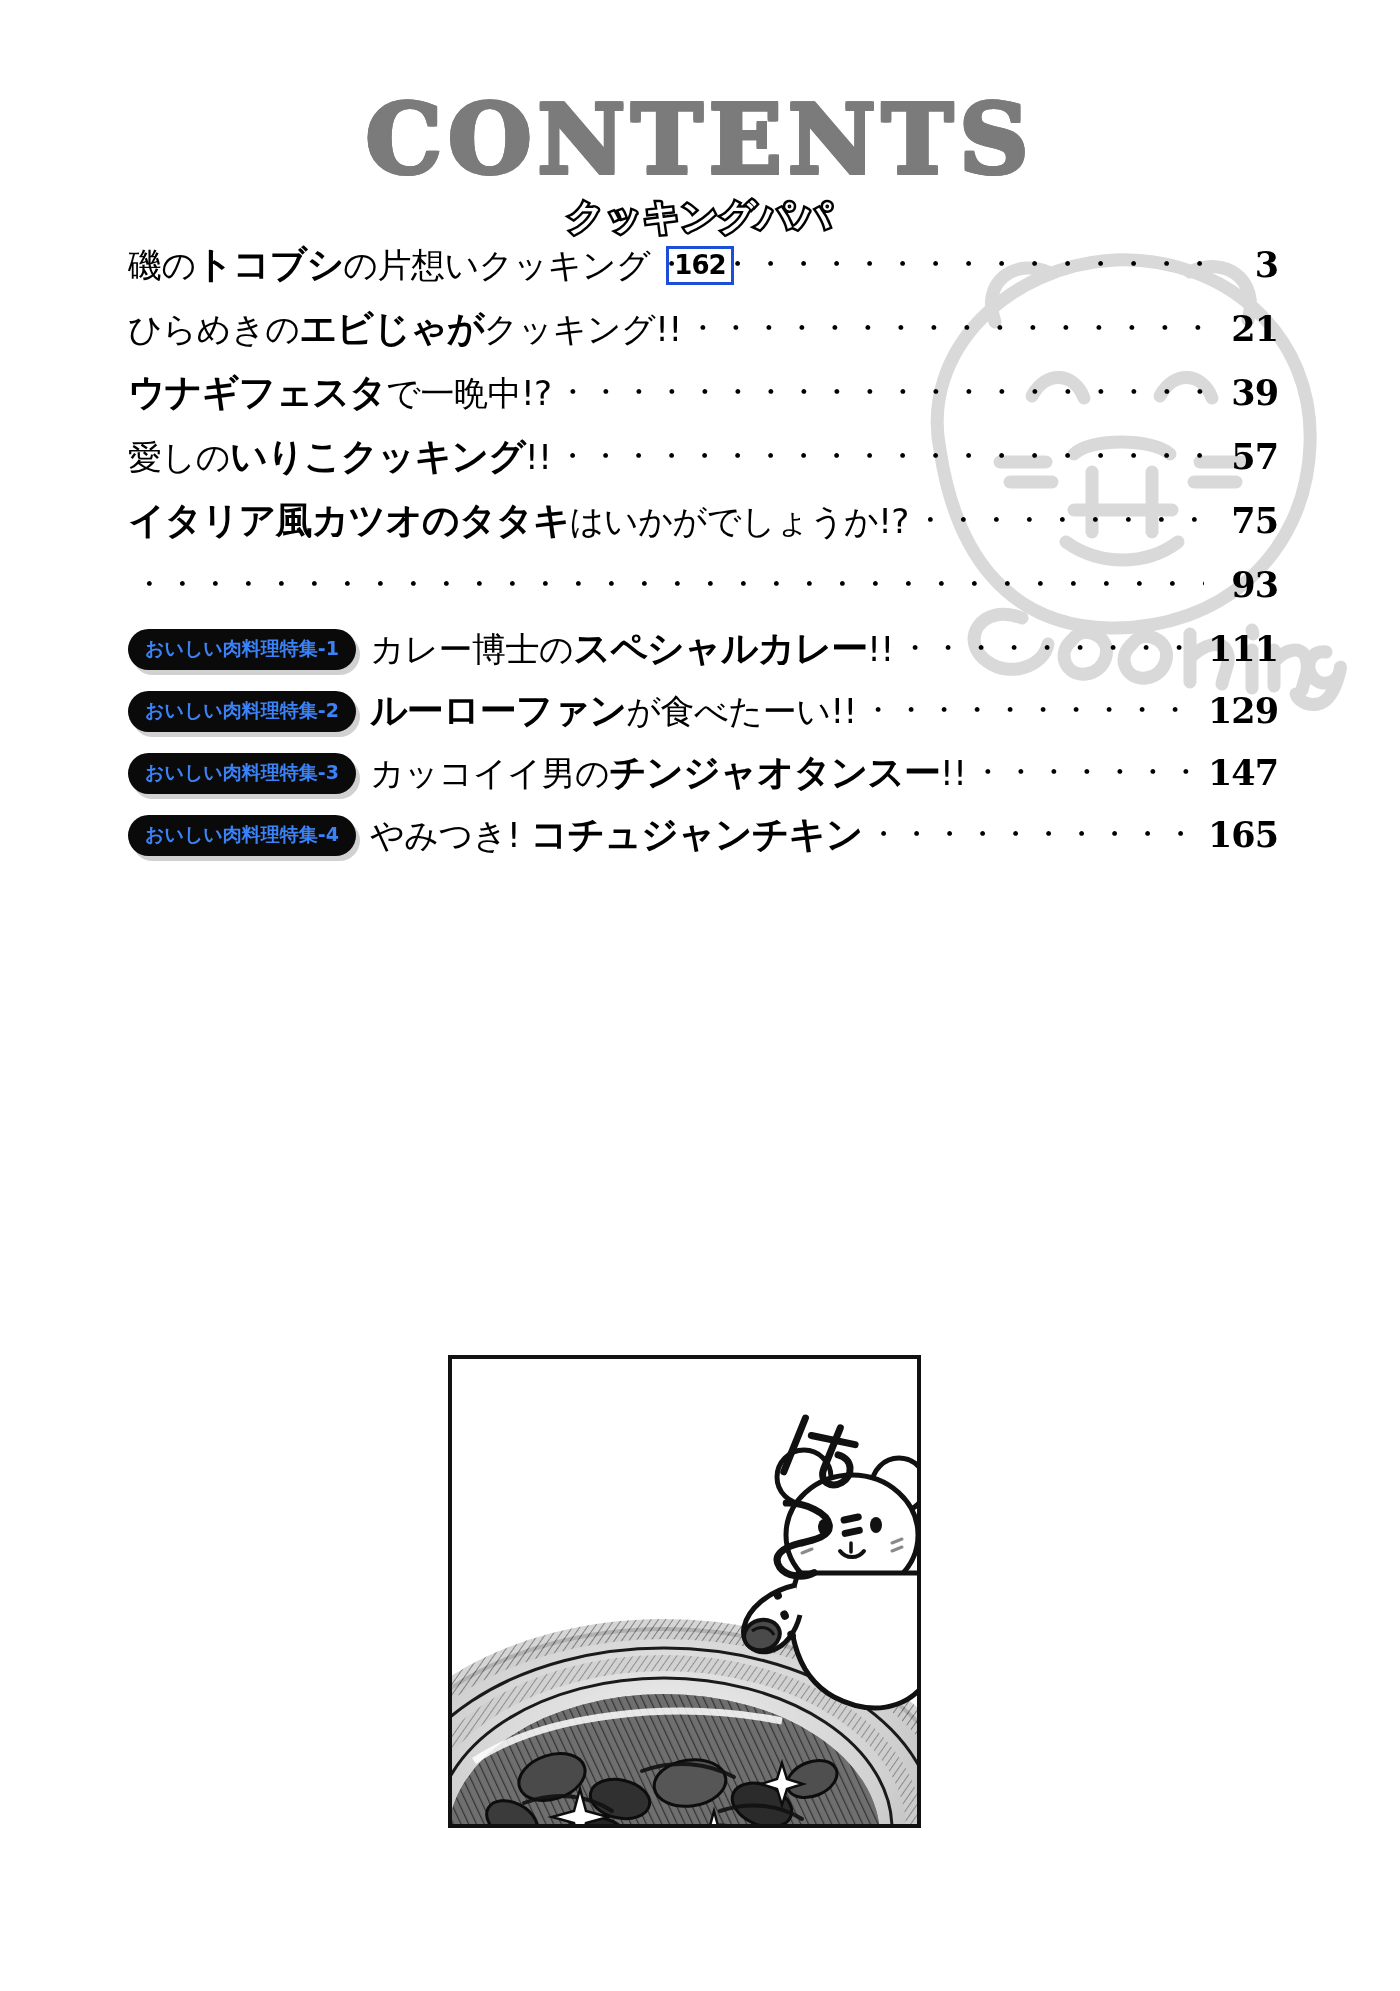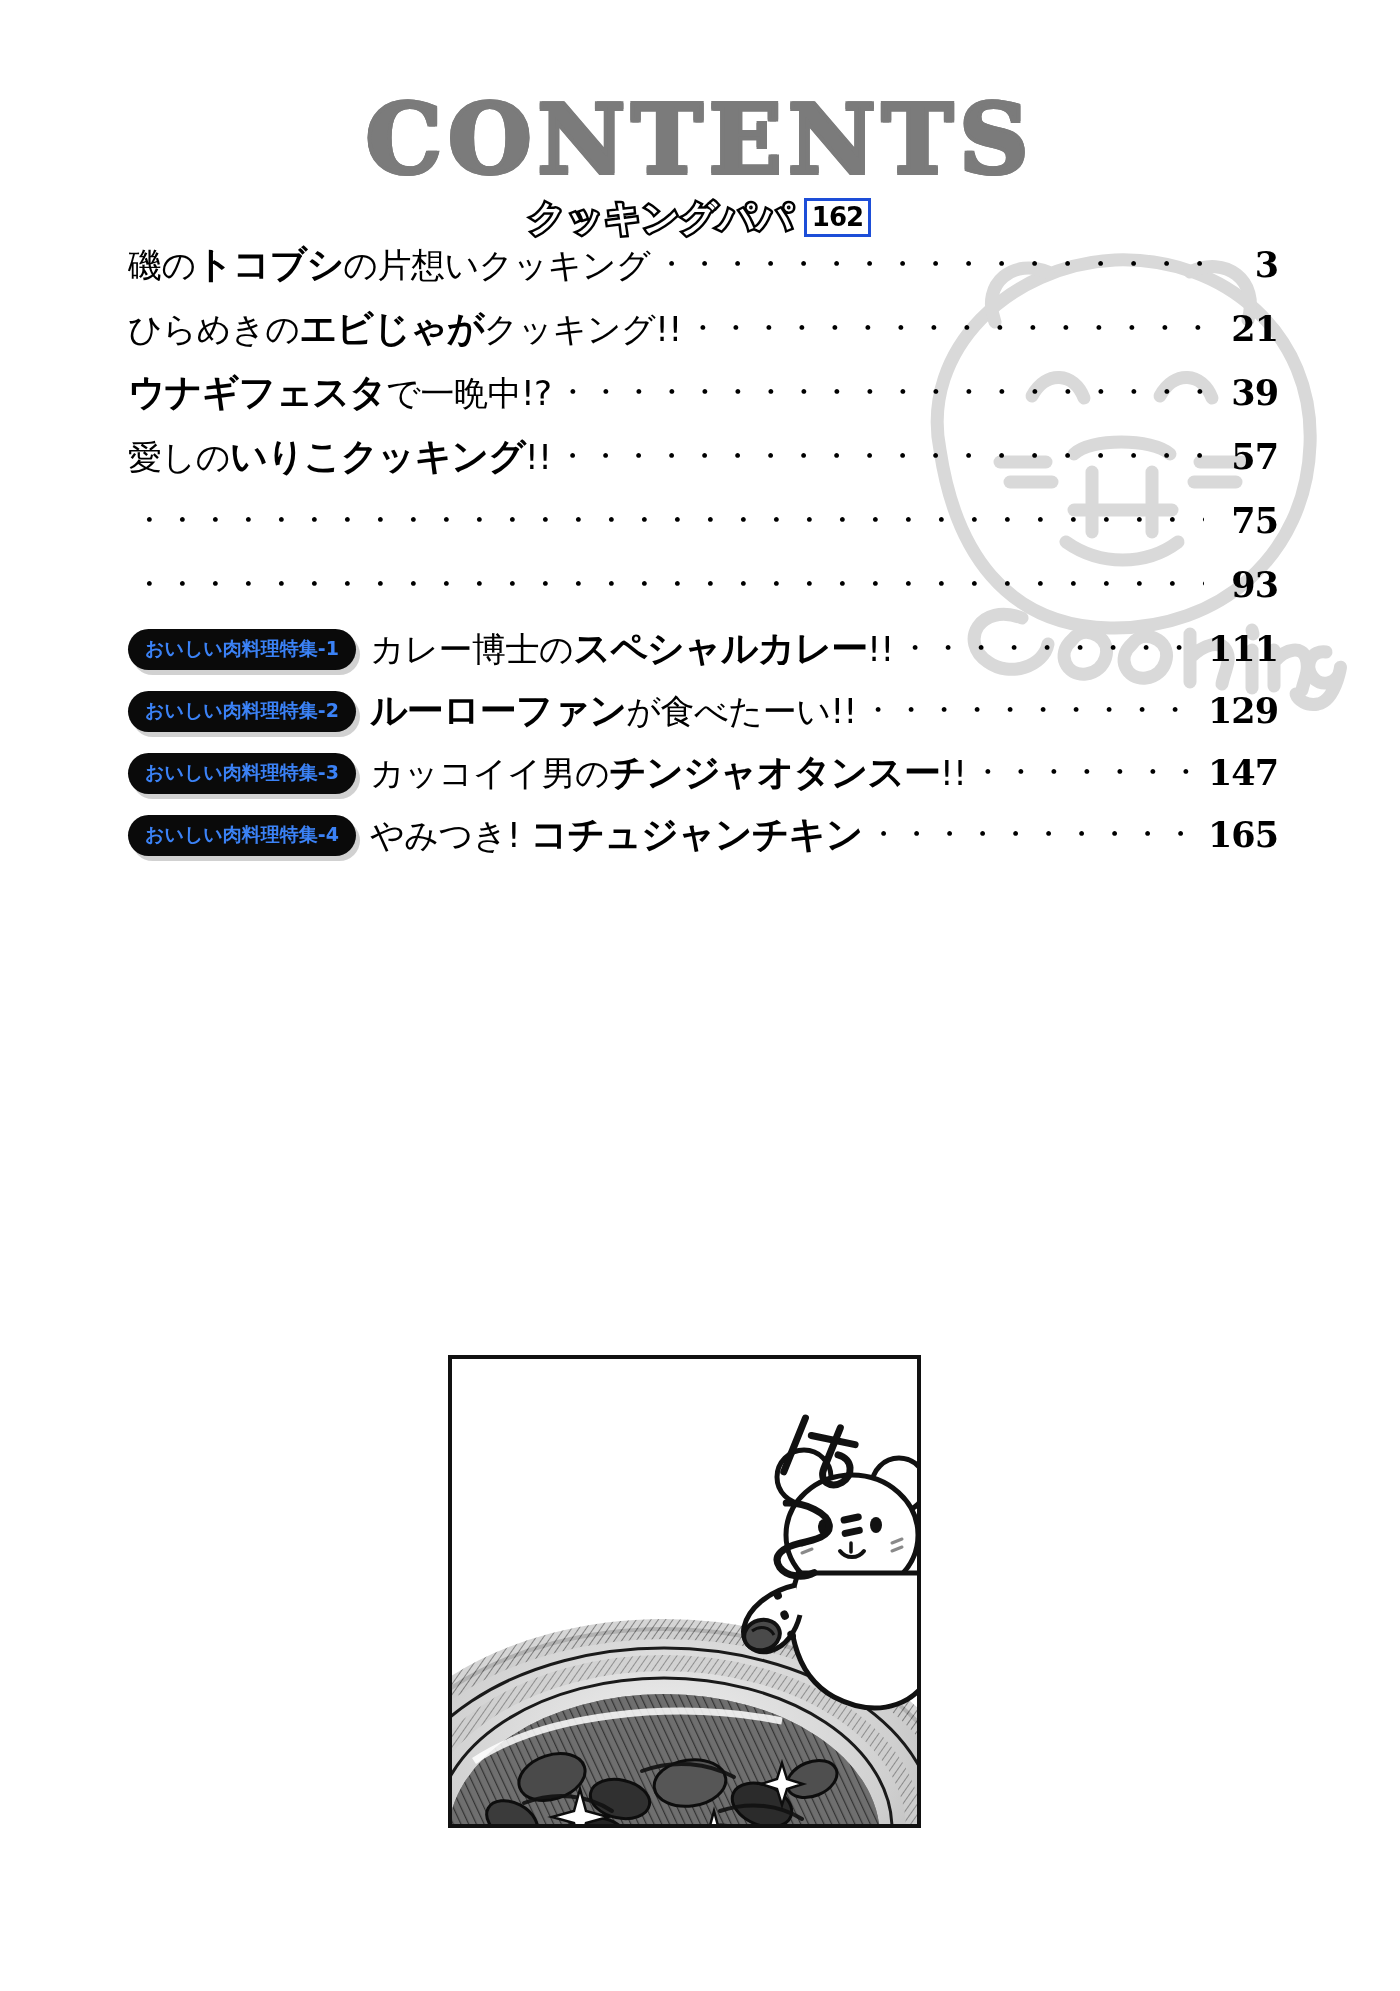--- a/index.html
+++ b/index.html
@@ -56,20 +56,21 @@
     line-height: 1;
     -webkit-text-stroke: 4px #7b7b7b;
     text-shadow: 2px 0 0 #7b7b7b, -2px 0 0 #7b7b7b, 0 2px 0 #7b7b7b, 0 -2px 0 #7b7b7b;
   }
   #subtitle-row {
     display: flex;
     align-items: center;
     justify-content: center;
     gap: 10px;
     margin-top: 10px;
+    flex-direction: column;
   }
   #series-title {
     font-family: "DejaVu Sans", "Liberation Sans", sans-serif;
     font-weight: bold;
     font-size: 36px;
     letter-spacing: 1px;
     color: #ffffff;
     -webkit-text-stroke: 5px #000;
     paint-order: stroke fill;
     line-height: 1.05;
@@ -241,20 +242,21 @@
       <span class="toc-page">39</span>
     </div>
 
     <div class="toc-row">
       <span class="toc-label"><span class="lt">愛しの</span><span class="em">いりこクッキング</span><span class="lt">!!</span></span>
       <span class="toc-dots">・・・・・・・・・・・・・・・・・・・・・・・・・・・・・・・・・・・・・・・・・・・・・・・・・・・・・・・・・・・・・・・・</span>
       <span class="toc-page">57</span>
     </div>
 
     <div class="toc-row">
+      <span class="toc-label"><span class="lt"></span><span class="em">イタリア風カツオのタタキ</span><span class="lt">はいかがでしょうか!?</span></span>
       <span class="toc-dots">・・・・・・・・・・・・・・・・・・・・・・・・・・・・・・・・・・・・・・・・・・・・・・・・・・・・・・・・・・・・・・・・</span>
       <span class="toc-page">75</span>
     </div>
 
     <div class="toc-row">
       <span class="toc-dots">・・・・・・・・・・・・・・・・・・・・・・・・・・・・・・・・・・・・・・・・・・・・・・・・・・・・・・・・・・・・・・・・</span>
       <span class="toc-page">93</span>
     </div>
 
     <div class="toc-row feature">

